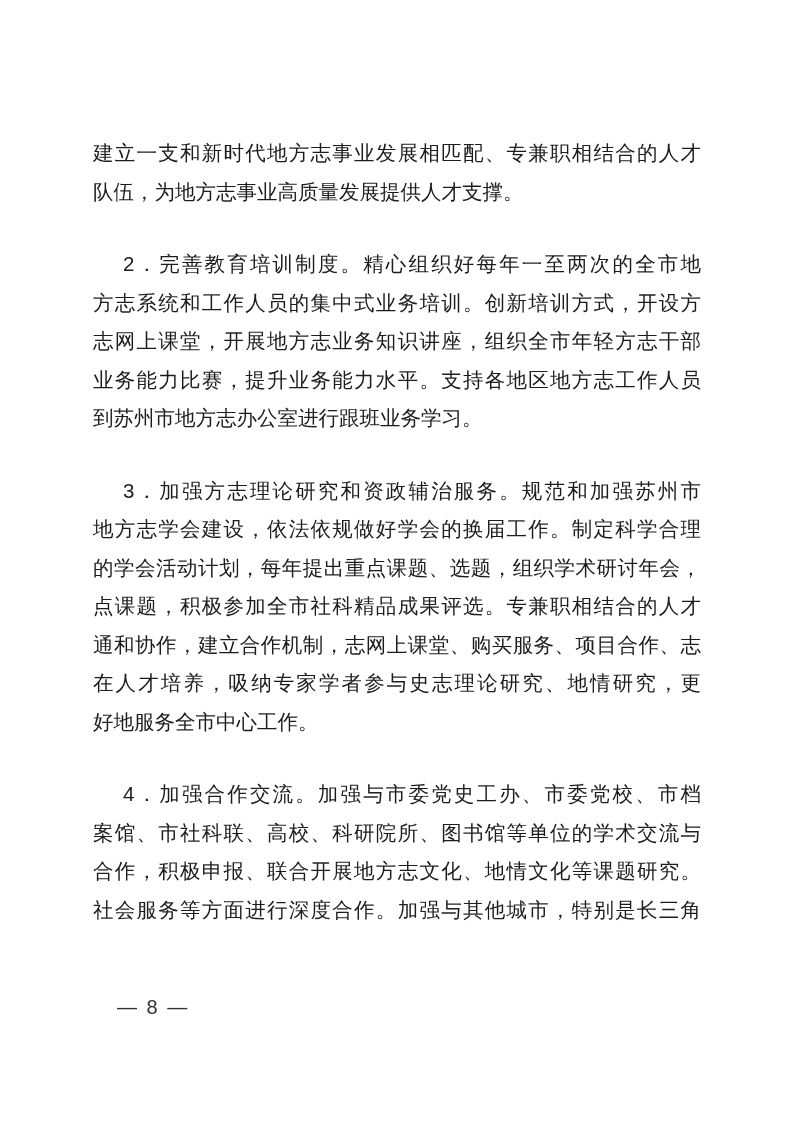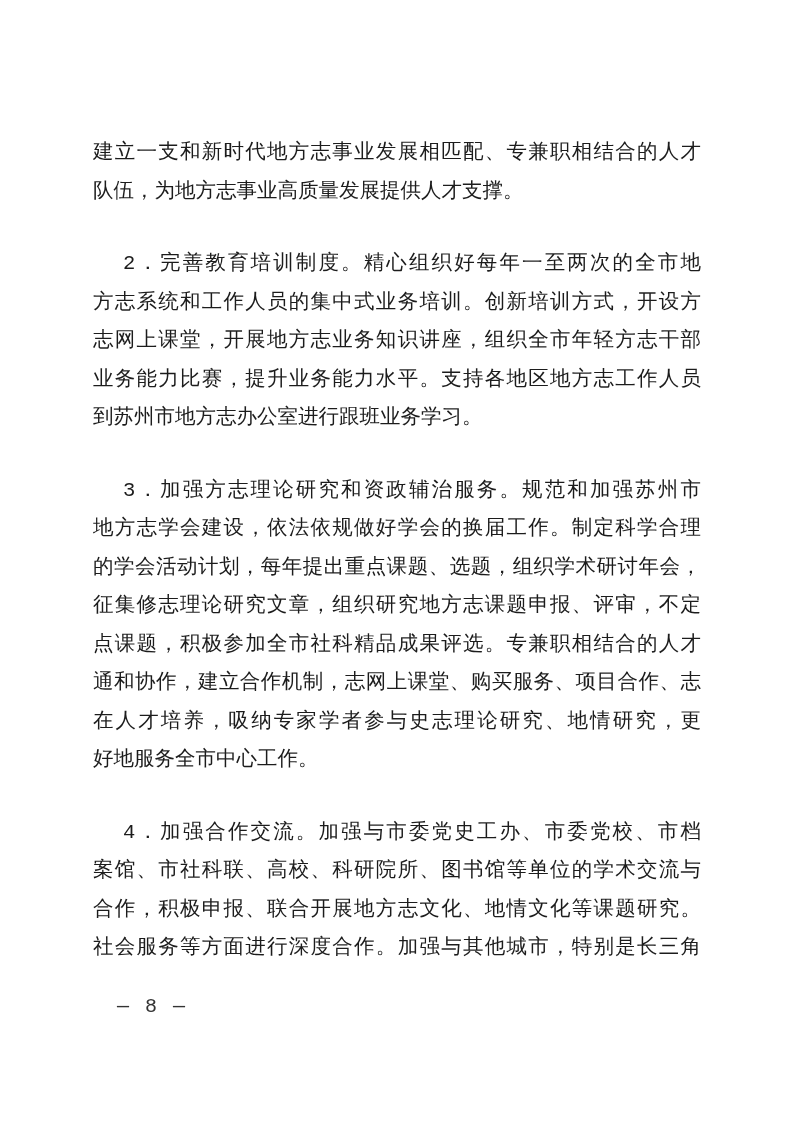--- a/index.html
+++ b/index.html
@@ -6,21 +6,21 @@
     margin: 0;
     padding: 0;
     background: #ffffff;
   }
   .page {
     position: relative;
     width: 793px;
     height: 1122px;
     background: #ffffff;
     overflow: hidden;
-    font-family: Liberation Mono, monospace;
+    font-family: Liberation Sans, sans-serif;
   }
   .text-block {
     position: absolute;
     left: 93px;
     top: 134px;
     width: 608px;
   }
   .line {
     height: 38.5px;
     line-height: 38.5px;
@@ -56,21 +56,20 @@
     <div class="line stretch">建立一支和新时代地方志事业发展相匹配、专兼职相结合的人才</div>
     <div class="line">队伍，为地方志事业高质量发展提供人才支撑。</div>
     <div class="line stretch indent">2．完善教育培训制度。精心组织好每年一至两次的全市地</div>
     <div class="line stretch">方志系统和工作人员的集中式业务培训。创新培训方式，开设方</div>
     <div class="line stretch">志网上课堂，开展地方志业务知识讲座，组织全市年轻方志干部</div>
     <div class="line stretch">业务能力比赛，提升业务能力水平。支持各地区地方志工作人员</div>
     <div class="line">到苏州市地方志办公室进行跟班业务学习。</div>
     <div class="line stretch indent">3．加强方志理论研究和资政辅治服务。规范和加强苏州市</div>
     <div class="line stretch">地方志学会建设，依法依规做好学会的换届工作。制定科学合理</div>
     <div class="line stretch">的学会活动计划，每年提出重点课题、选题，组织学术研讨年会，</div>
-    <div class="line stretch">征集修志理论研究文章，组织研究地方志课题申报、评审，不定</div>
     <div class="line stretch">点课题，积极参加全市社科精品成果评选。专兼职相结合的人才</div>
     <div class="line stretch">通和协作，建立合作机制，志网上课堂、购买服务、项目合作、志</div>
     <div class="line stretch">在人才培养，吸纳专家学者参与史志理论研究、地情研究，更</div>
     <div class="line">好地服务全市中心工作。</div>
     <div class="line stretch indent">4．加强合作交流。加强与市委党史工办、市委党校、市档</div>
     <div class="line stretch">案馆、市社科联、高校、科研院所、图书馆等单位的学术交流与</div>
     <div class="line stretch">合作，积极申报、联合开展地方志文化、地情文化等课题研究。</div>
     <div class="line stretch">社会服务等方面进行深度合作。加强与其他城市，特别是长三角</div>
   </div>
   <div class="page-number">— 8 —</div>

